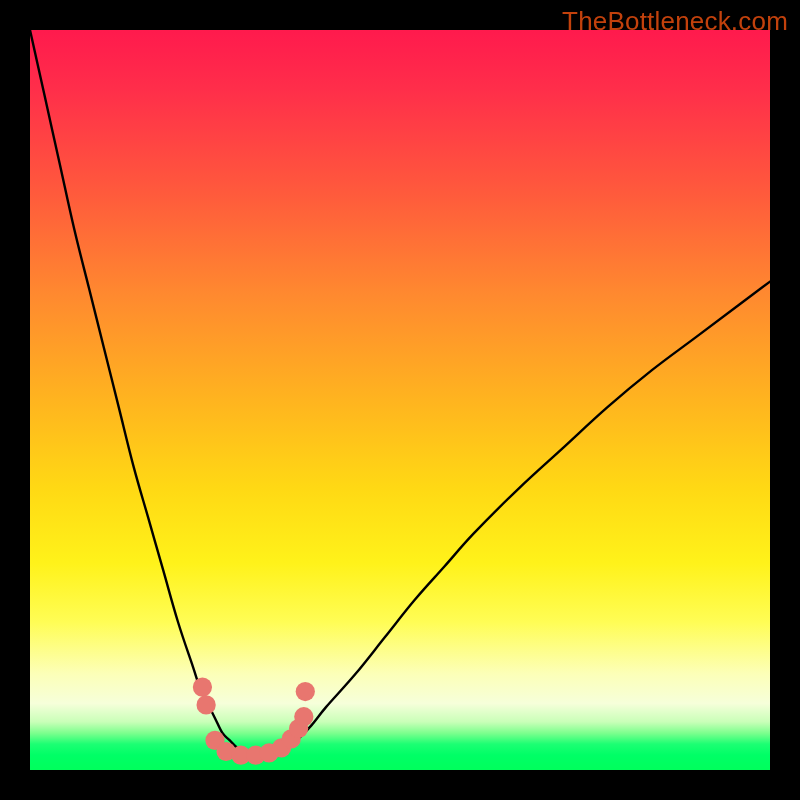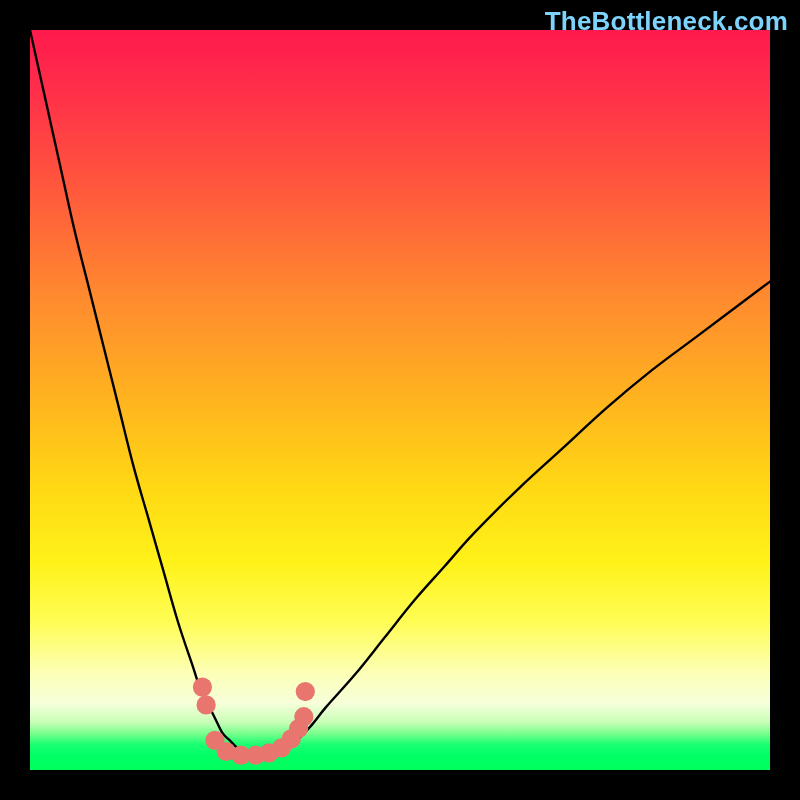--- a/index.html
+++ b/index.html
@@ -40,23 +40,23 @@
       #7dff8e 95%,
       #1cff73 96.5%,
       #00ff66 98%,
       #00ff5c 100%
     );
   }
   .watermark {
     position: absolute;
     top: 6px;
     right: 12px;
-    color: #7dd3fc;
+    color: #c2410c;
     font-size: 26px;
-    font-weight: 700;
+    font-weight: 400;
     letter-spacing: 0.2px;
     user-select: none;
   }
   svg.curve {
     position: absolute;
     left: 0;
     top: 0;
     width: 740px;
     height: 740px;
     overflow: visible;

